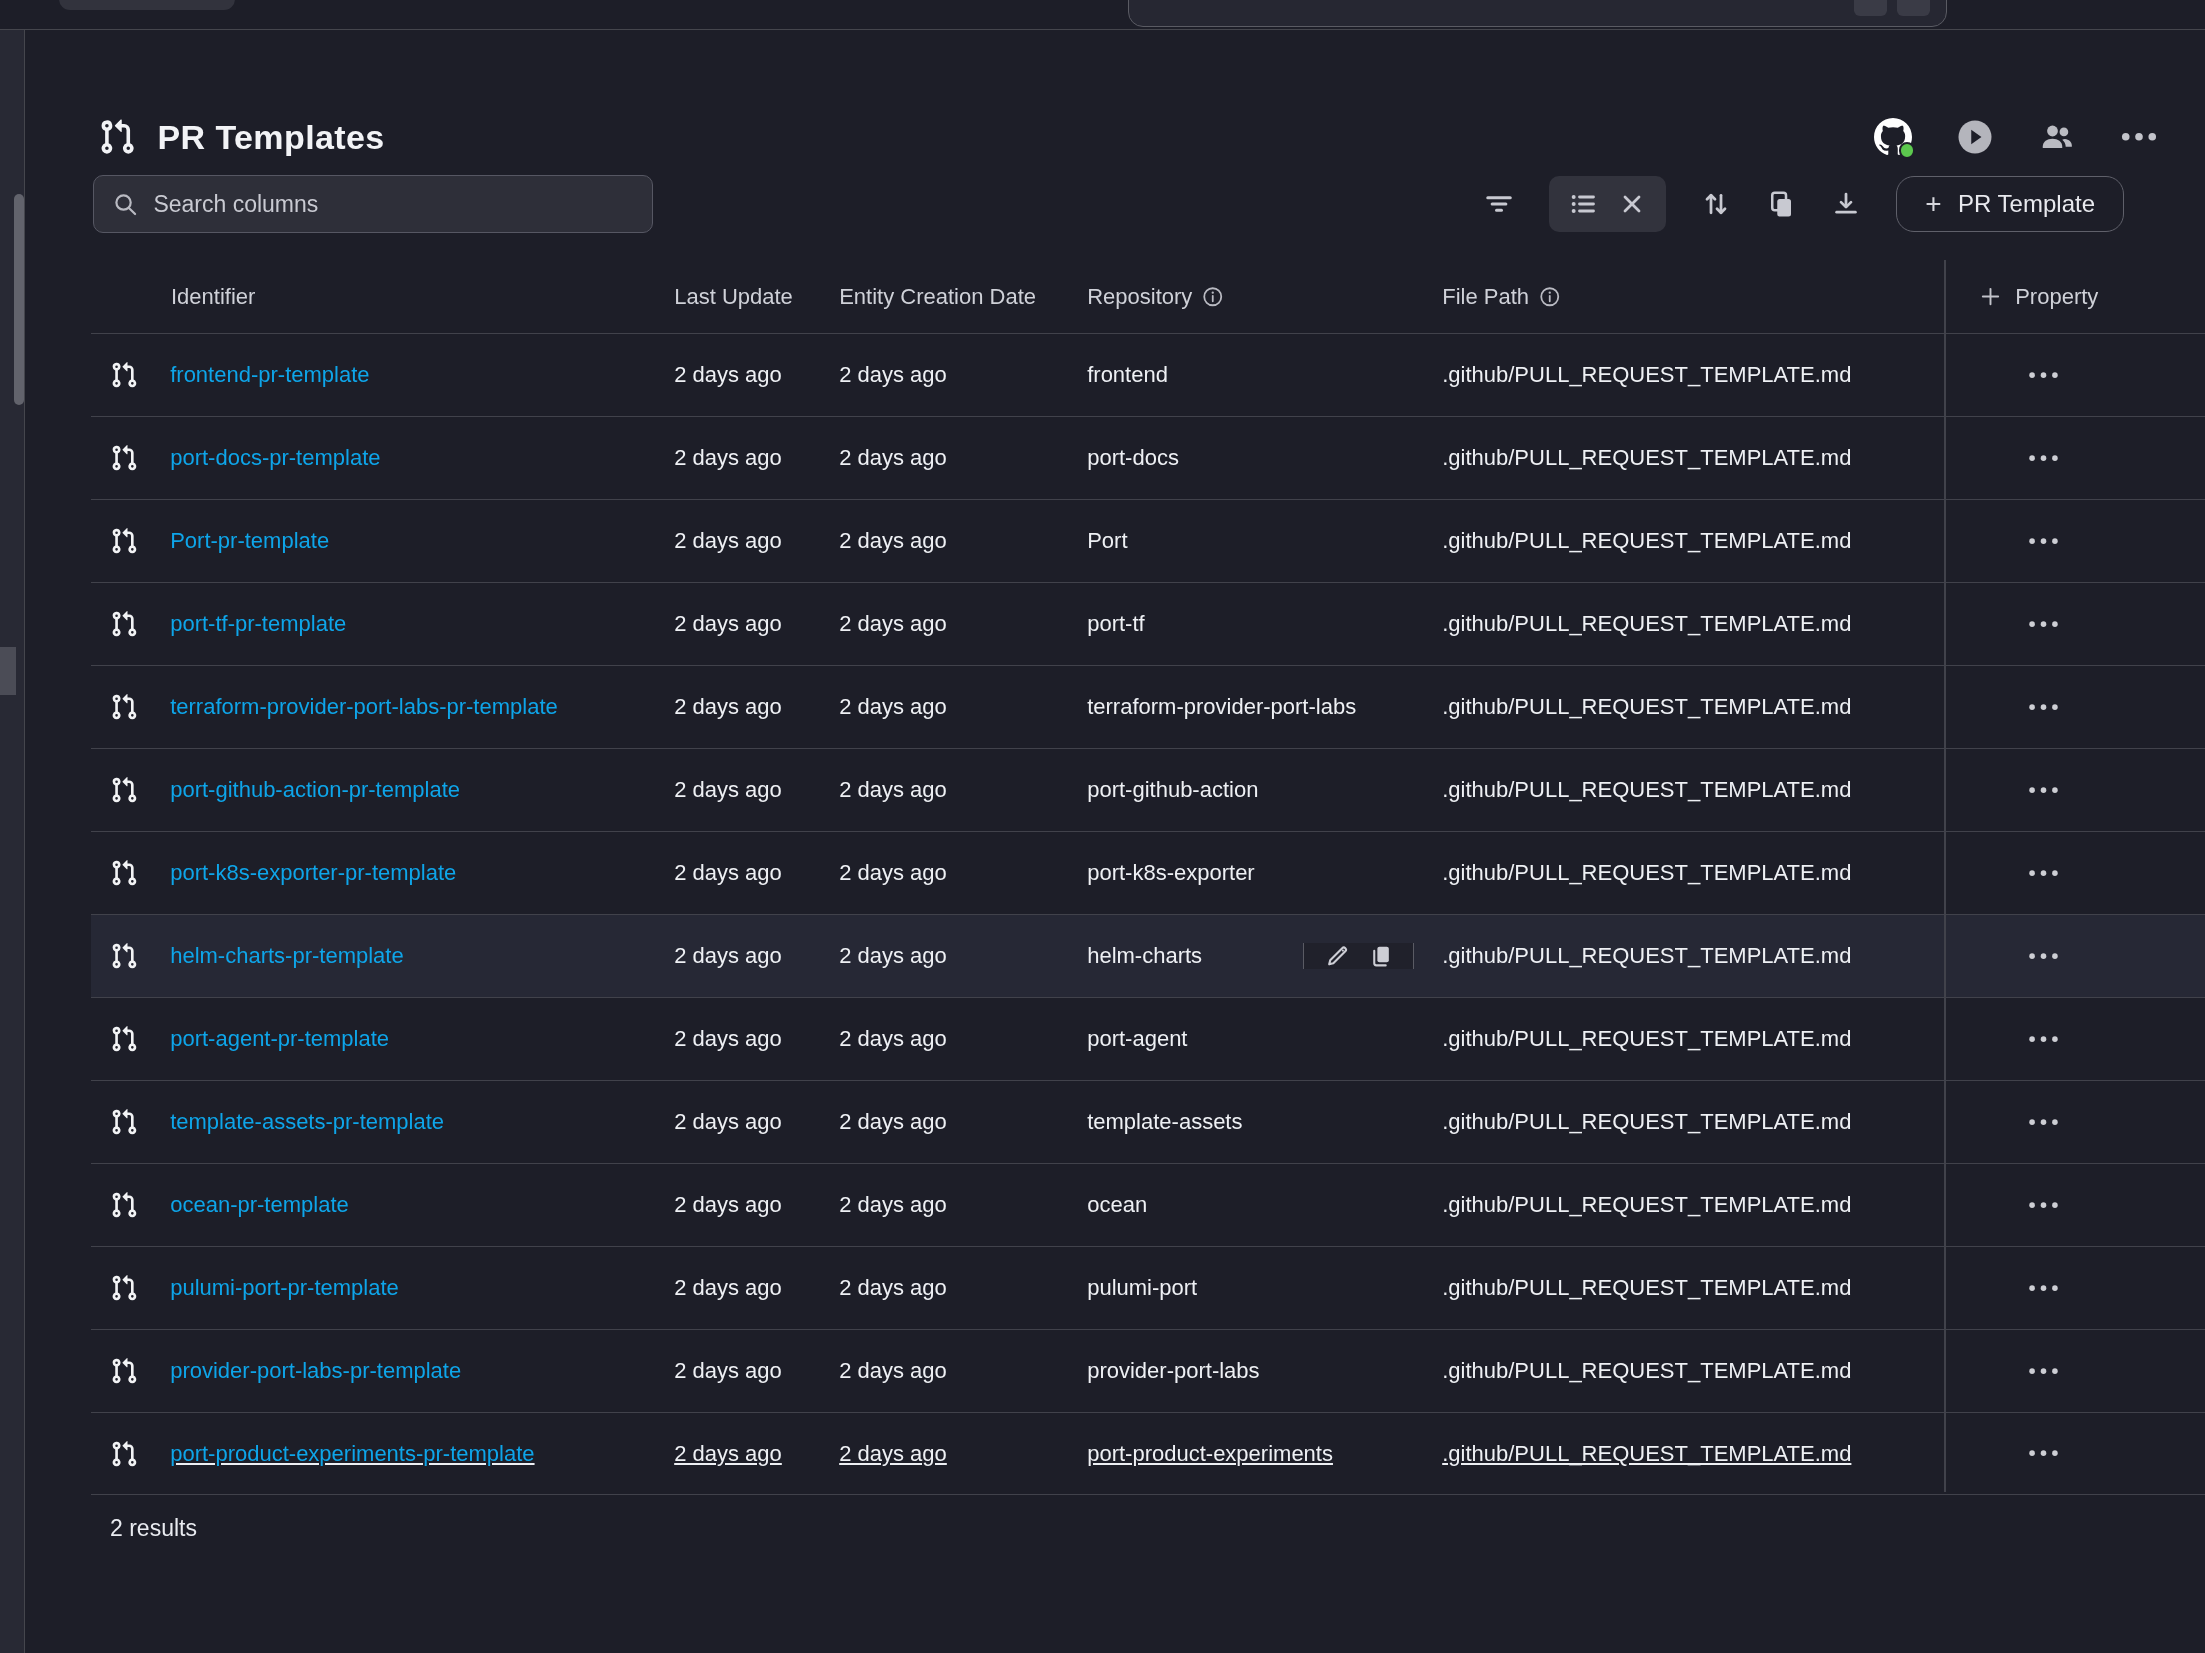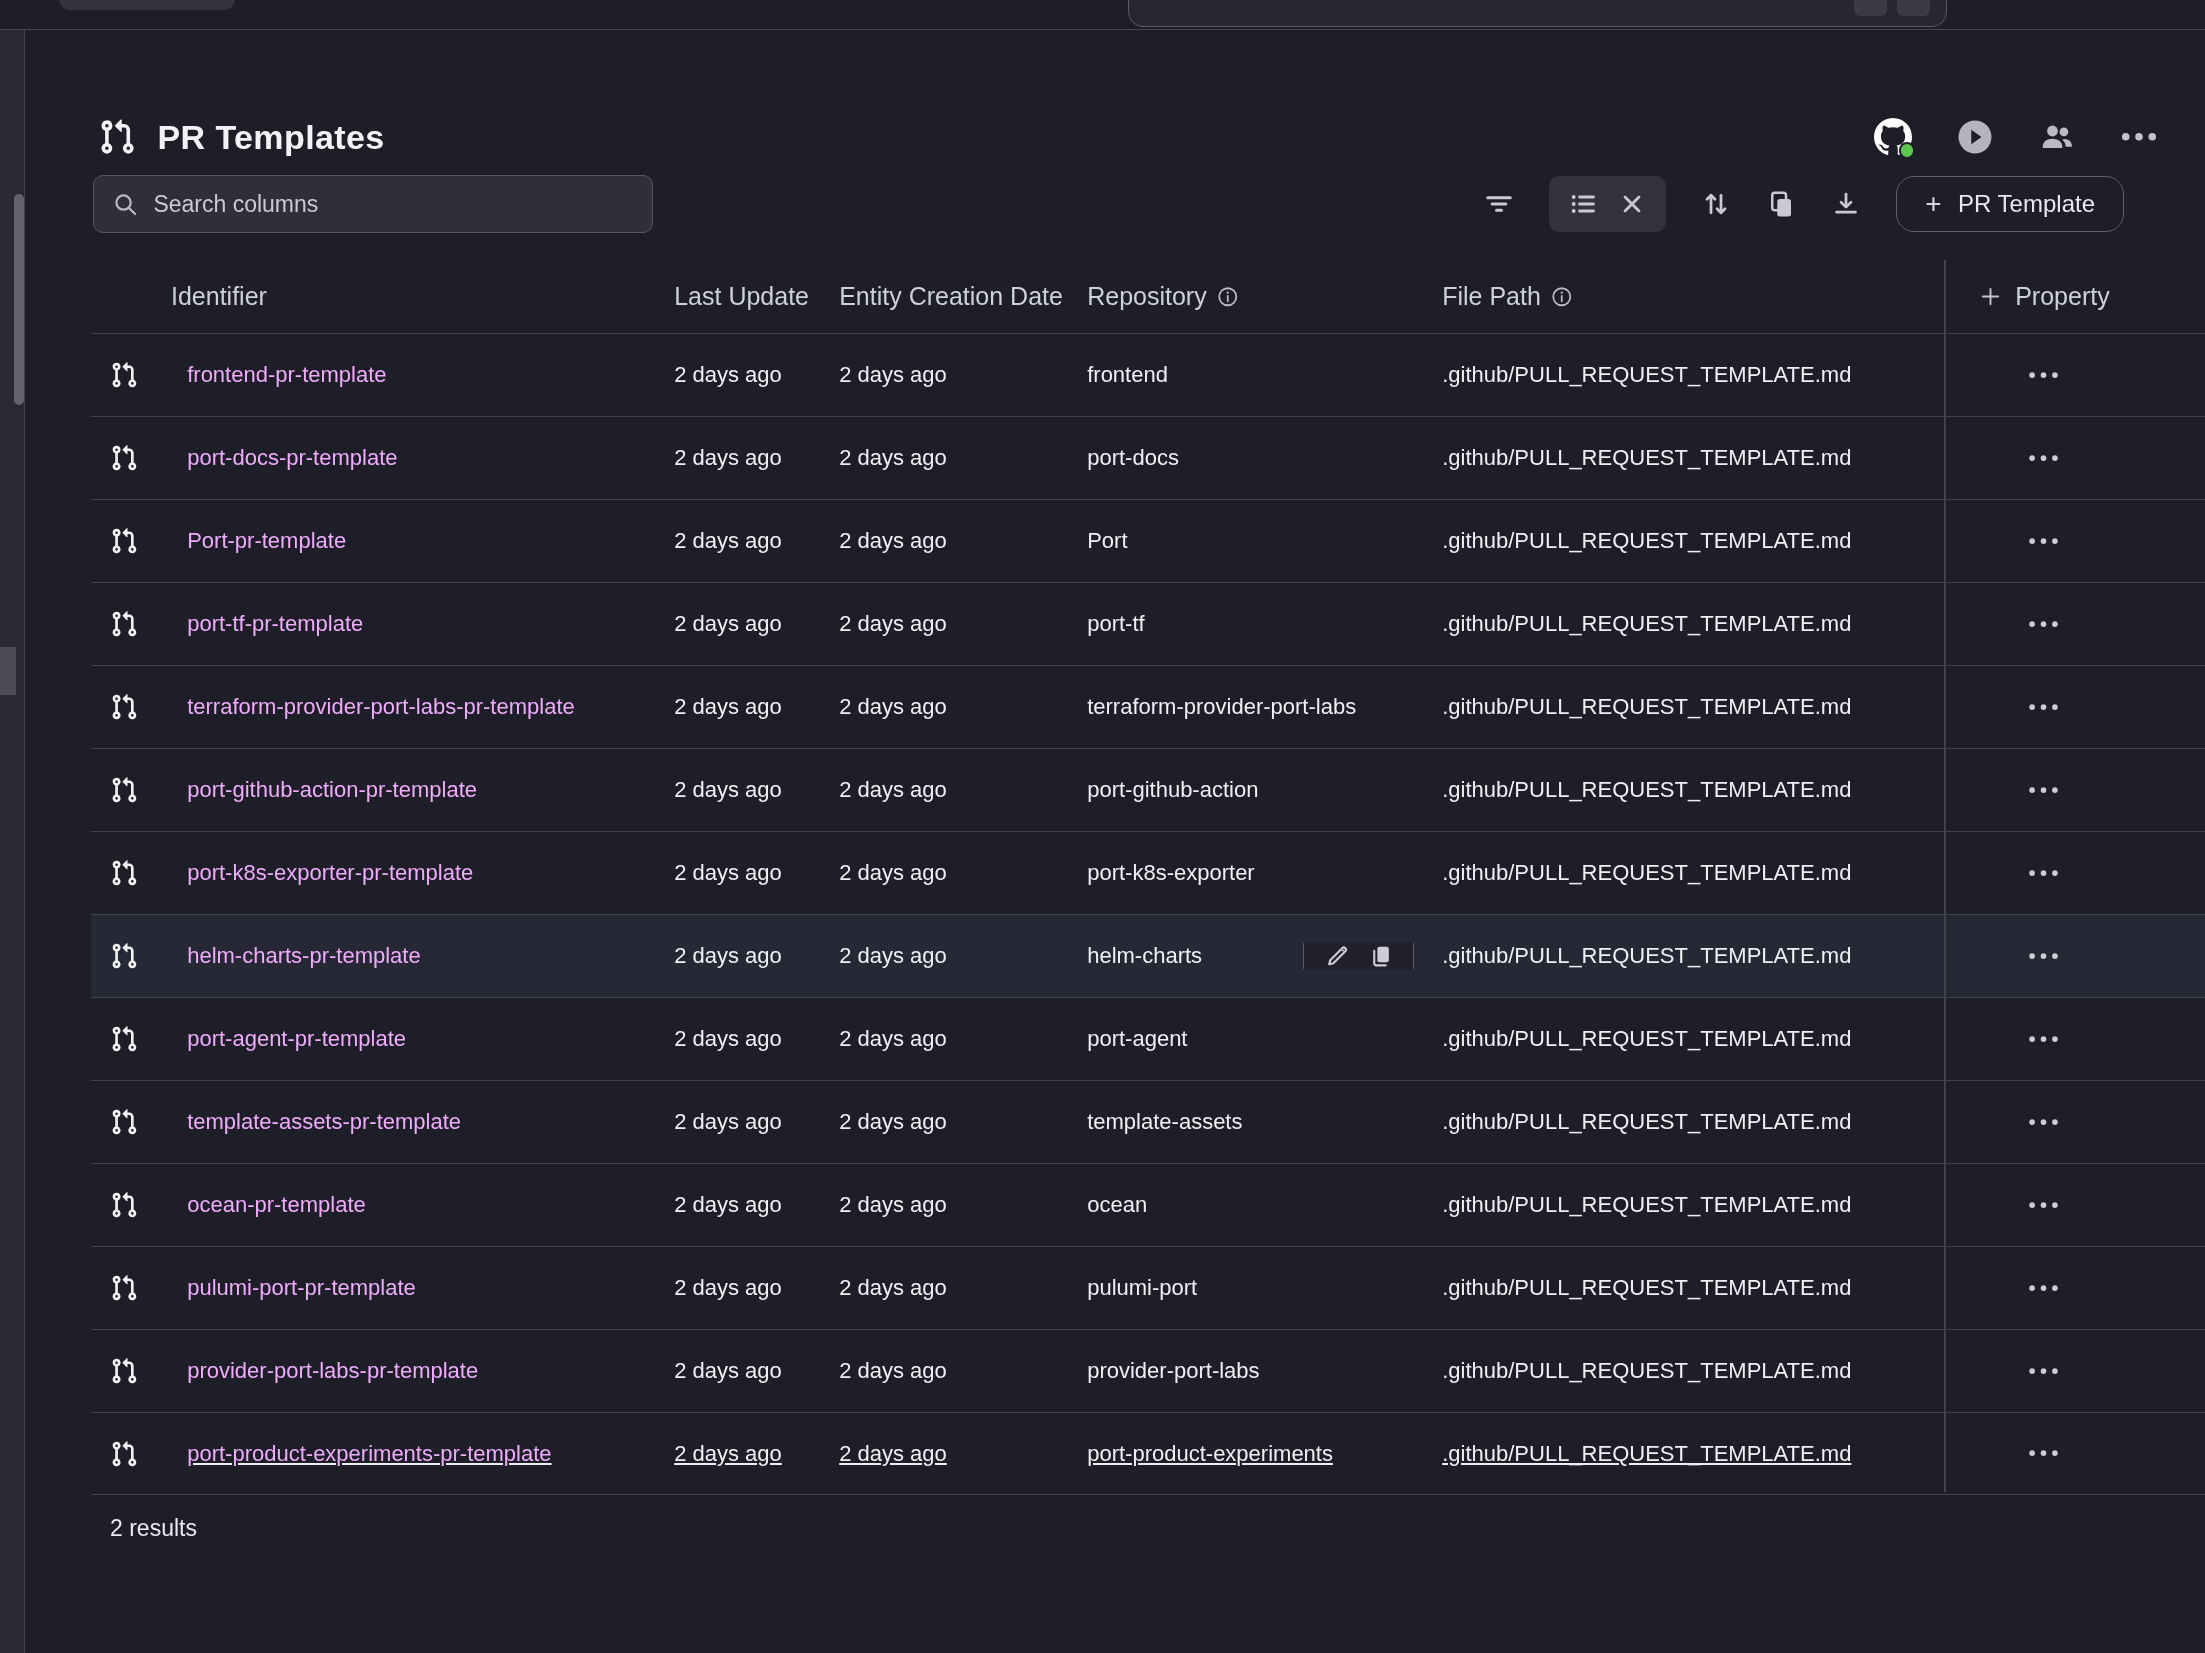--- a/index.html
+++ b/index.html
@@ -97,35 +97,35 @@
   }
   .add-btn .plus { font-size:28px; font-weight:300; line-height:1; color:#d6d7dd; }
 
   
   .table { position:absolute; left:66px; top:244px; width:2114px; }
   .thead, .trow {
     display:grid;
     grid-template-columns:66px 504px 165px 248px 355px 515px 262px;
     align-items:center;
   }
-  .thead { height:73px; color:#cfd1d8; font-size:25px; }
+  .thead { height:73px; color:#cfd1d8; font-size:22px; }
   .thead .hcell { display:flex; align-items:center; gap:10px; padding-left:13.2px; cursor:pointer; }
   .thead .hcell.first { padding-left:14px; }
   .info-icon { width:21.5px; height:21.5px; color:#b9bac2; display:inline-flex; }
   .hcell-prop { display:flex; align-items:center; gap:13.2px; padding-left:35px; color:#cfd1d8; cursor:pointer; }
   .hcell-prop svg { width:23px; height:23px; color:#c3c4cb; }
 
   .tbody { position:relative; }
   .trow { height:83px; border-top:1.7px solid #41424b; font-size:22px; cursor:pointer; }
   .trow:last-child { border-bottom:1.7px solid #41424b;text-decoration:underline; }
   .trow.highlighted { background:#262835; }
   .cell { padding-left:13.2px; white-space:nowrap; overflow:hidden; }
   .c-icon { display:flex; justify-content:center; padding-left:0; color:#f2f3f5; }
   .c-icon svg { width:28px; height:28px; }
-  .c-id a { color:#f0abfc; text-decoration:none; cursor:pointer;margin-left:17px; }
+  .c-id a { color:#0ea5e9; text-decoration:none; cursor:pointer; }
   .c-repo { position:relative; display:flex; align-items:flex-start; }
   .c-act { display:flex; padding-left:76px; }
   .dots-btn { background:transparent; border:none; display:flex; align-items:center; cursor:pointer; color:#cdced4; padding:11.6px 8.3px; }
   .dots-btn svg { width:31px; height:8.3px; }
 
   .row-popup {
     position:absolute; right:15px; top:50%; transform:translateY(-50%);
     width:111px; height:55px; background:#20212b; border:1.7px solid #5a5b64;
     border-radius:13.2px; display:flex; align-items:center; justify-content:center; gap:18px;
   }

